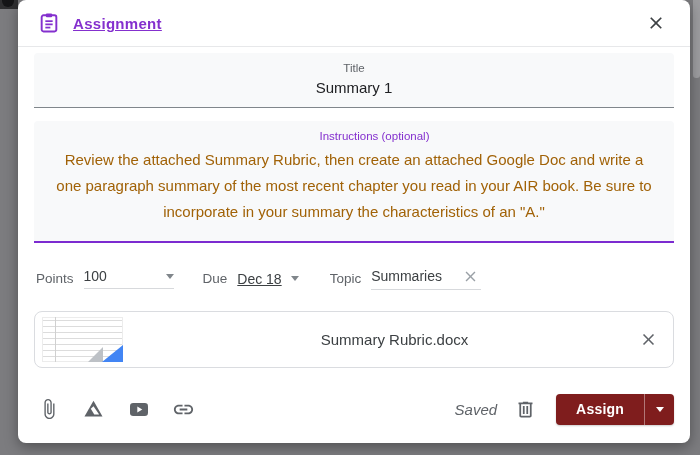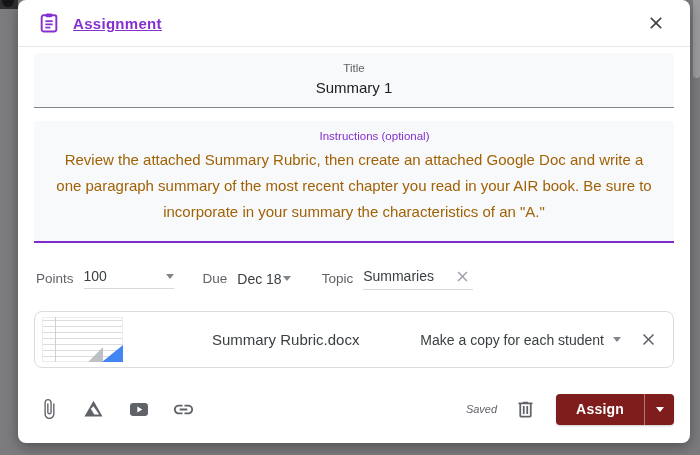--- a/index.html
+++ b/index.html
@@ -30,21 +30,21 @@
   .field-label{font-size:11.5px;color:#5f6368;margin-bottom:5px;}
   .instructions-field .field-label{color:#8430ce;margin-left:41px;}
   .field-value{font-size:15px;color:#202124;}
   .instructions-text{font-size:15px;line-height:26px;color:#a16207;max-width:632px;}
 
   .meta-row{display:flex;align-items:center;margin:0 2px 21px 2px;}
   .meta-label{font-size:13.5px;color:#5f6368;}
   .meta-control{display:flex;align-items:center;font-size:14px;color:#3c4043;cursor:pointer;}
   .points-control{width:90px;margin-left:10px;border-bottom:1px solid #d7d9dc;
     justify-content:space-between;padding-bottom:4px;}
-  .due-control{margin-left:10px;gap:1px;}
+  .due-control{margin-left:10px;gap:9px;text-decoration:underline;}
   .due-group{margin-left:29px;}
   .topic-group{margin-left:31px;}
   .topic-control{margin-left:10px;width:110px;border-bottom:1px solid #d7d9dc;
     justify-content:space-between;padding-bottom:4px;}
   .caret{width:0;height:0;border-left:4.5px solid transparent;border-right:4.5px solid transparent;
     border-top:5px solid #80868b;}
 
   .attachment{display:flex;align-items:center;height:57px;border:1px solid #dadce0;
     border-radius:8px;margin-bottom:14px;overflow:hidden;background:#fff;}
   .thumb{width:95px;height:100%;position:relative;flex:none;cursor:pointer;}
@@ -60,21 +60,21 @@
   .att-sub{font-size:13px;color:#80868b;margin-top:4px;}
   .att-option{display:flex;align-items:center;gap:9px;font-size:14px;color:#3c4043;
     margin-right:17px;cursor:pointer;white-space:nowrap;}
   .att-remove{width:20px;height:20px;margin-right:15px;display:flex;align-items:center;
     justify-content:center;cursor:pointer;flex:none;}
   .clear-x{width:18px;height:18px;margin-right:2px;display:flex;align-items:center;
     justify-content:center;cursor:pointer;}
 
   .dlg-footer{margin-top:auto;display:flex;align-items:center;padding:0 16px 16px 8px;}
   .icon-btn{width:45px;height:36px;display:flex;align-items:center;justify-content:center;cursor:pointer;}
-  .saved{margin-left:auto;font-style:italic;font-size:11px;color:#5f6368;}
+  .saved{margin-left:auto;font-style:italic;font-size:15px;color:#5f6368;}
   .trash-btn{width:22px;height:22px;margin:0 20px 0 17px;display:flex;align-items:center;
     justify-content:center;cursor:pointer;}
   .assign-group{display:flex;height:31px;border-radius:4px;overflow:hidden;background:#7f1d1d;
     box-shadow:0 1px 2px rgba(0,0,0,.2);}
   .assign-main{padding:0 20px;display:flex;align-items:center;color:#fff;font-size:14px;
     font-weight:700;letter-spacing:.2px;cursor:pointer;border-right:1px solid rgba(255,255,255,.4);}
   .assign-arrow{width:29px;display:flex;align-items:center;justify-content:center;cursor:pointer;}
   .assign-arrow .caret{border-top-color:#fff;}
 </style>
 </head>
@@ -143,24 +143,20 @@
     <div class="attachment">
       <div class="thumb">
         <div class="thumb-doc"></div>
         <div class="thumb-col"></div>
         <div class="fold-gray"></div>
         <div class="fold-blue"></div>
       </div>
       <div class="att-info">
         <div class="att-title">Summary Rubric.docx</div>
       </div>
-      <div class="att-option">
-        <span>Make a copy for each student</span>
-        <span class="caret"></span>
-      </div>
       <span class="att-remove">
         <svg viewBox="0 0 24 24" width="19" height="19" fill="#5f6368">
           <path d="M19 6.41 17.59 5 12 10.59 6.41 5 5 6.41 10.59 12 5 17.59 6.41 19 12 13.41 17.59 19 19 17.59 13.41 12z"></path>
         </svg>
       </span>
     </div>
   </div>
 
   <div class="dlg-footer">
     <span class="icon-btn">

